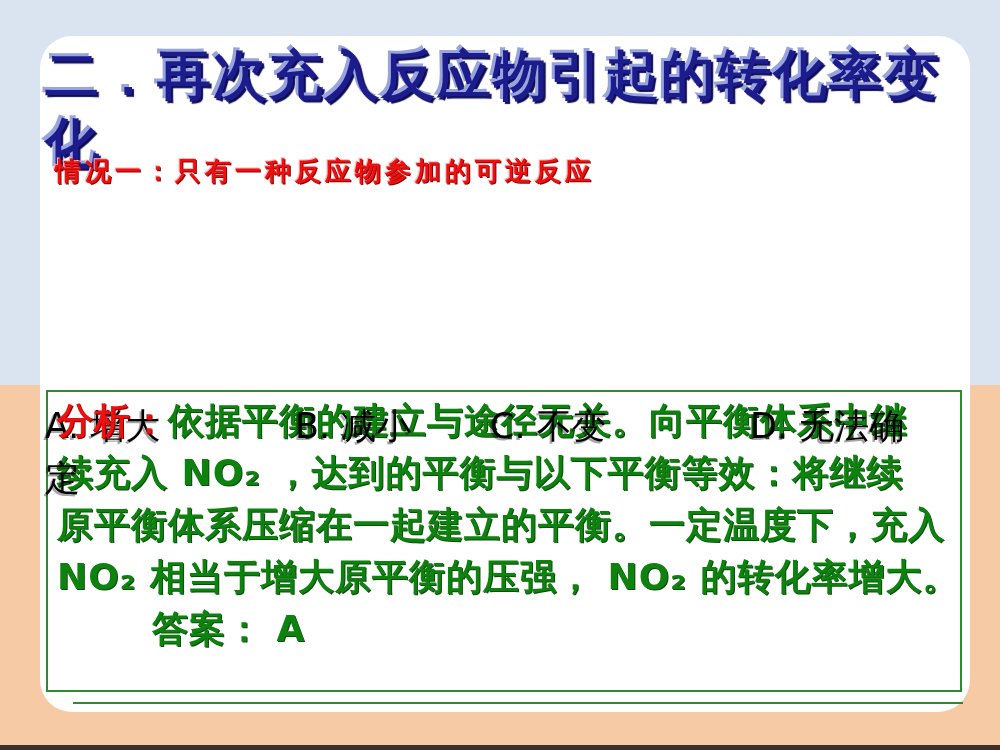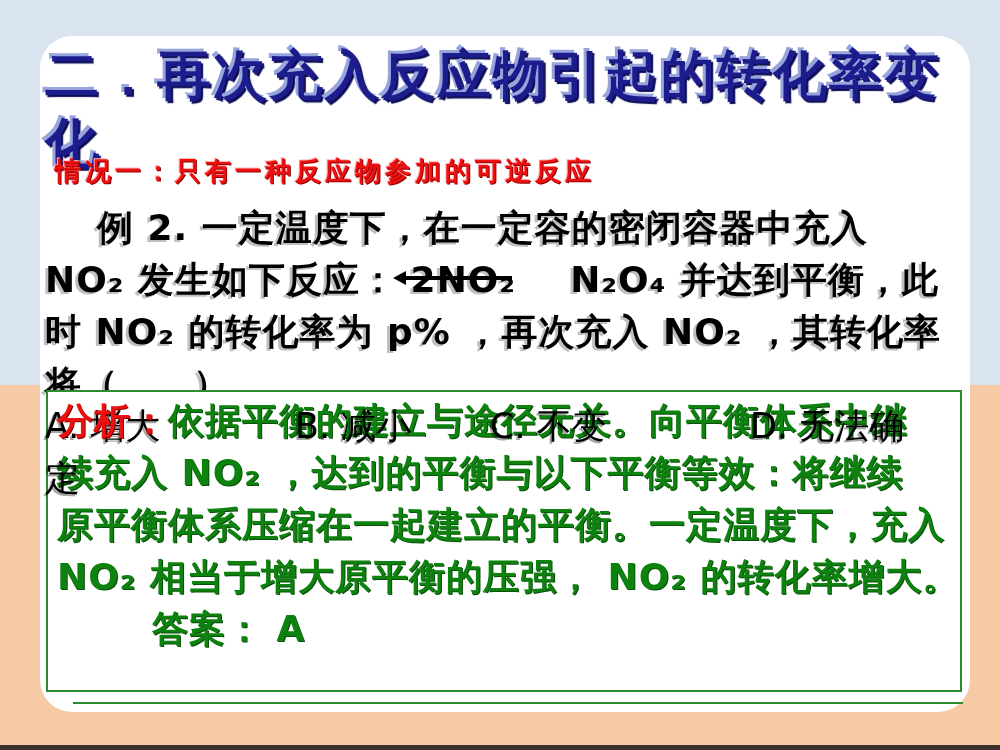--- a/index.html
+++ b/index.html
@@ -87,28 +87,20 @@
   <div class="bg-top"></div>
   <div class="bg-bottom"></div>
   <div class="bg-footer"></div>
 
   <div class="content">
     <div class="title-line l1">二．再次充入反应物引起的转化率变</div>
     <div class="title-line l2">化</div>
 
     <div class="subtitle">情况一：只有一种反应物参加的可逆反应</div>
 
-    <div class="question">
-      <div class="q-line indent">例 2. 一定温度下，在一定容的密闭容器中充入</div>
-      <div class="q-line">
-        <span>NO₂ 发生如下反应： </span><span class="strike">2NO₂</span><span class="rx-gap"></span><span>N₂O₄ 并达到平衡，此</span>
-      </div>
-      <div class="q-line">时 NO₂ 的转化率为 p% ，再次充入 NO₂ ，其转化率</div>
-      <div class="q-line">将（　　）</div>
-    </div>
   </div>
 
   <div class="green-box">
     <div class="g-line">
       <span class="analysis-label">分析：</span><span>依据平衡的建立与途径无关。向平衡体系中继</span>
     </div>
     <div class="g-line">续充入 NO₂ ，达到的平衡与以下平衡等效：将继续</div>
     <div class="g-line">原平衡体系压缩在一起建立的平衡。一定温度下，充入</div>
     <div class="g-line">NO₂ 相当于增大原平衡的压强， NO₂ 的转化率增大。</div>
     <div class="g-line answer">答案： A</div>

